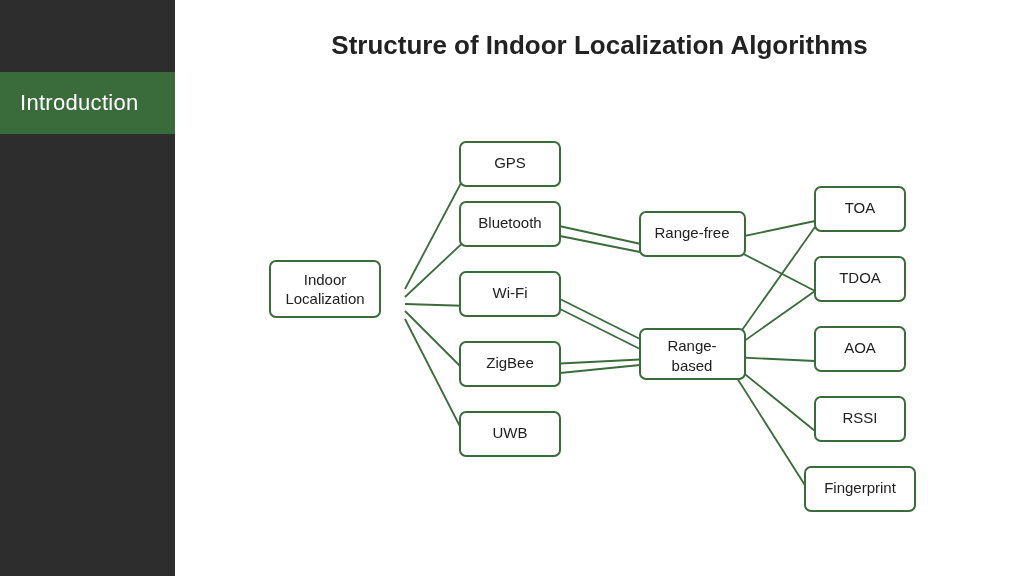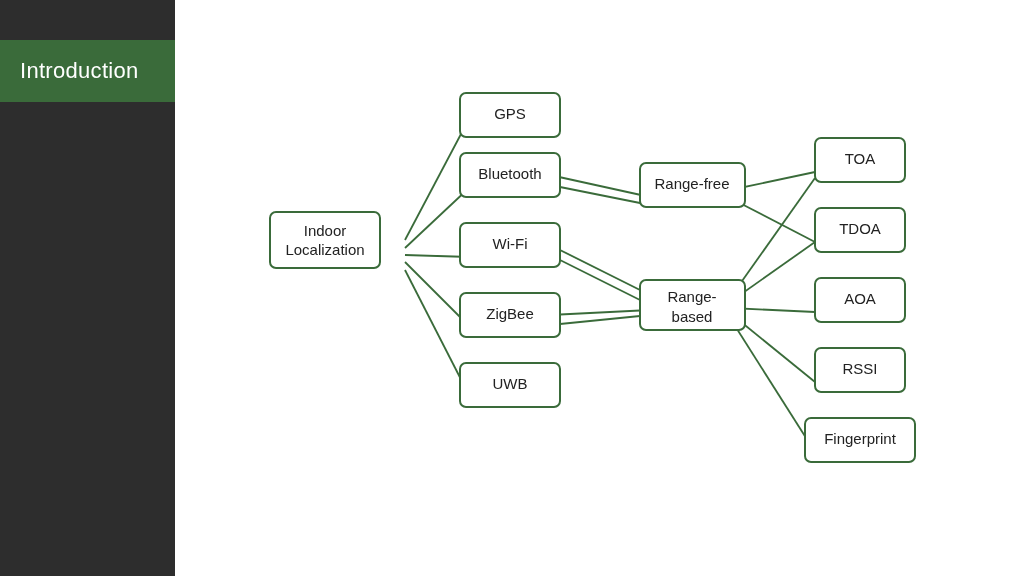--- a/index.html
+++ b/index.html
@@ -22,21 +22,21 @@
       justify-content: flex-start;
     }
 
     #intro-tab {
       background: #3a6b3a;
       color: #fff;
       font-size: 22px;
       font-weight: 500;
       padding: 18px 20px;
       width: 100%;
-      margin-top: 40px;
+      margin-top: 72px;
       letter-spacing: 0.3px;
     }
 
     #main-content {
       flex: 1;
       background: #ffffff;
       display: flex;
       flex-direction: column;
       align-items: center;
       padding: 30px 20px 10px 20px;
@@ -89,20 +89,21 @@
     }
   </style>
 </head>
 <body>
 
 <div id="sidebar">
   <div id="intro-tab">Introduction</div>
 </div>
 
 <div id="main-content">
+  <div id="slide-title">Structure of Indoor Localization Algorithms</div>
 
   <div id="diagram-area">
     <svg id="diagram">
 
       <line class="line" x1="155" y1="210" x2="220" y2="87"></line>
       <line class="line" x1="155" y1="218" x2="220" y2="157"></line>
       <line class="line" x1="155" y1="225" x2="220" y2="227"></line>
       <line class="line" x1="155" y1="232" x2="220" y2="297"></line>
       <line class="line" x1="155" y1="240" x2="220" y2="367"></line>
 

